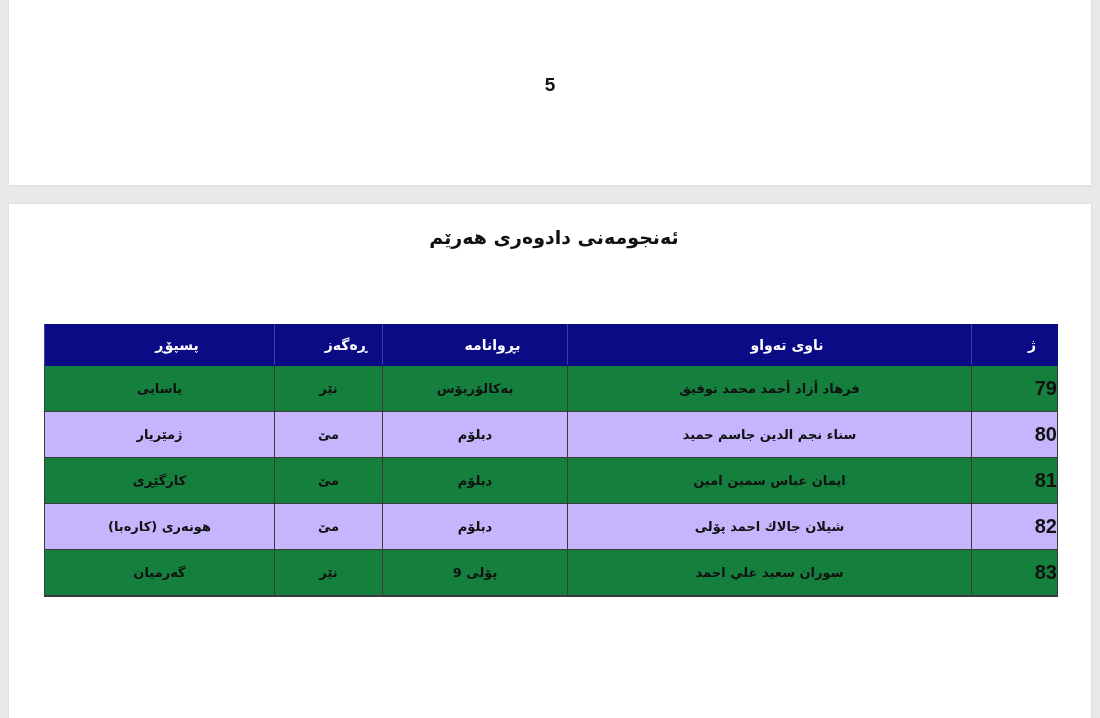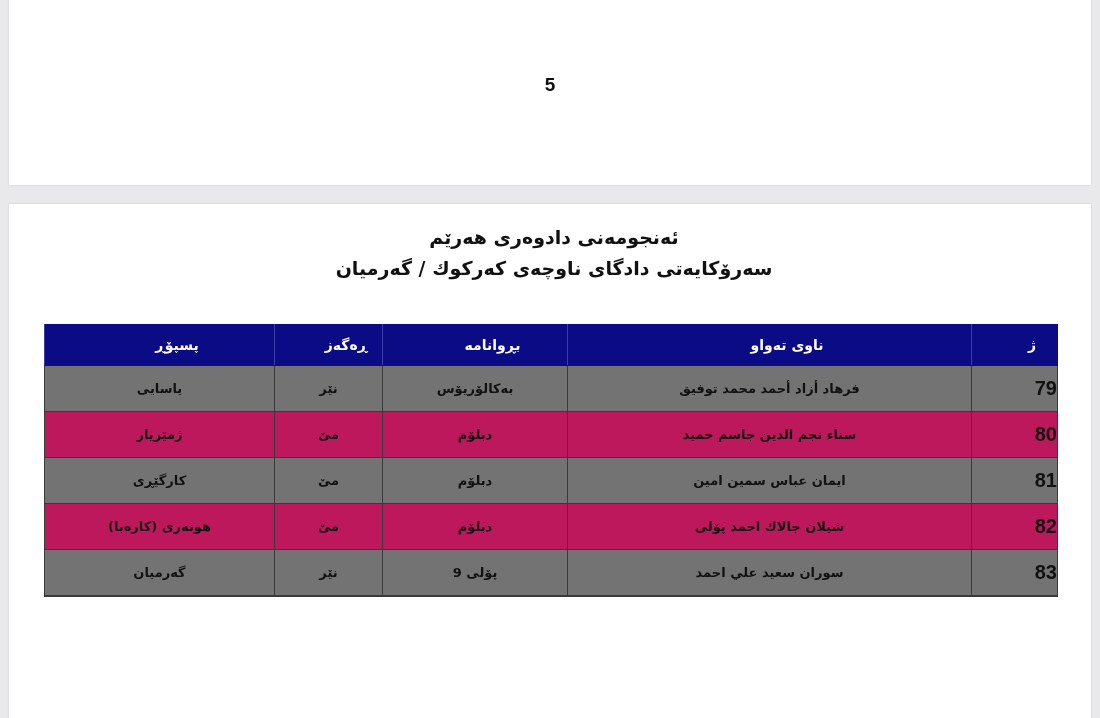--- a/index.html
+++ b/index.html
@@ -37,38 +37,37 @@
   }
   table.roster th {
     background: #0b0b86; color: #ffffff; font-weight: bold;
     font-size: 14px; height: 40px; border-color: #0b0b86;
     border-left: 1px solid #3d3da6;
     padding-left: 35px;
   }
   table.roster td {
     height: 45px; font-size: 13px; font-weight: bold; color: #111;
   }
-  table.roster tr.odd td { background: #737373; }
-  table.roster tr.even td { background: #be185d; margin-left: 26px; }
+  table.roster tr.odd td { background: #15803d; }
+  table.roster tr.even td { background: #c4b5fd; margin-left: 26px; }
   table.roster td.num {
     font-family: "Liberation Sans", sans-serif; font-size: 20px; font-weight: bold; text-align: right;
   }
   table.roster tr:last-child td { border-bottom: 2.5px solid #3a3a3a; }
 </style>
 </head>
 <body>
 
 <div class="page page-top">
   <div class="page-number">5</div>
 </div>
 
 <div class="page page-main">
   <div class="headings">
     <div>ئەنجومەنی دادوەری هەرێم</div>
-    <div>سەرۆکایەتی دادگای ناوچەی کەرکوك / گەرمیان</div>
   </div>
 
   <table class="roster">
     <colgroup>
       <col style="width:86px">
       <col style="width:404px">
       <col style="width:185px">
       <col style="width:108px">
       <col style="width:230px">
     </colgroup>

